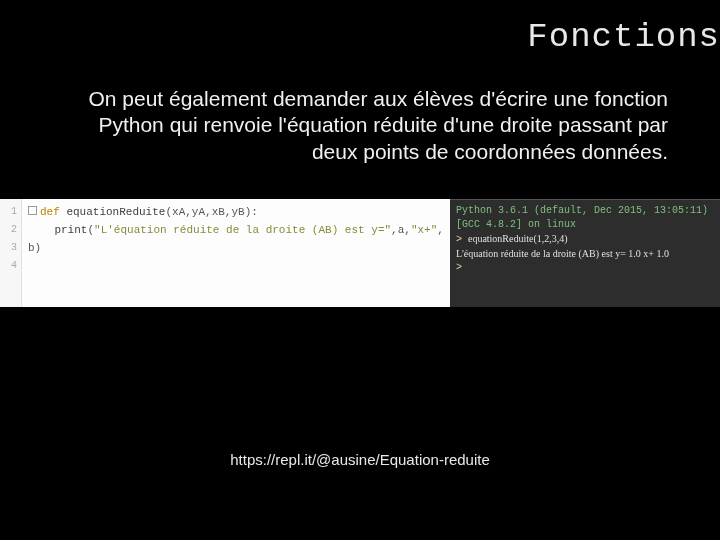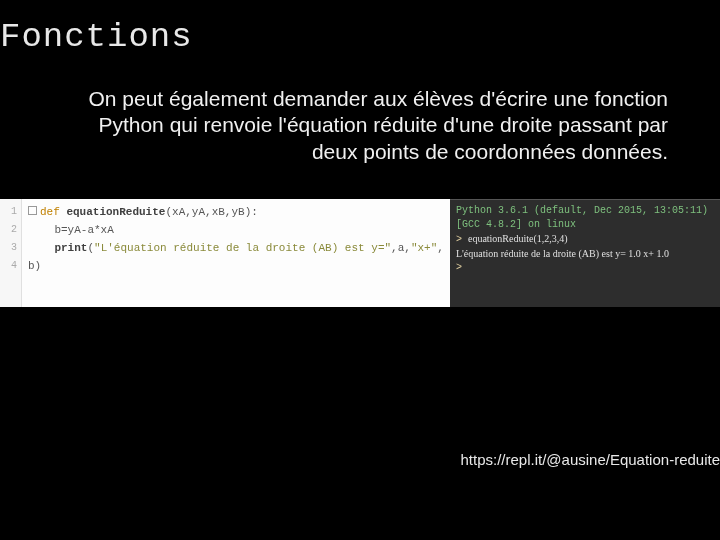--- a/index.html
+++ b/index.html
@@ -8,21 +8,21 @@
     height: 540px;
     background: #000;
     font-family: "Segoe UI", Candara, "Trebuchet MS", sans-serif;
     color: #e8e8e8;
     overflow: hidden;
     position: relative;
   }
   .title {
     font-family: Consolas, "Courier New", monospace;
     font-size: 34px;
-    text-align: left;
+    text-align: right;
     padding-top: 18px;
     padding-bottom: 16px;
     letter-spacing: 1px;
   }
   .body-text {
     font-size: 21px;
     line-height: 1.25;
     padding: 0 52px 0 52px;
     margin-top: 14px;
     color: #f0f0f0;
@@ -49,21 +49,21 @@
     border-right: 1px solid #e0e0e0;
     text-align: right;
     padding: 4px 4px 0 0;
     color: #aaa;
     font-size: 10px;
   }
   .gutter div { line-height: 18px; }
   .ed-lines { padding: 4px 6px 0 6px; }
   .ed-lines .ln { line-height: 18px; white-space: pre; }
   .kw { color: #c08000; }
-  .fn { color: #404040; font-weight: bold; }
+  .fn { color: #404040; }
   .str { color: #8a8a3a; }
   .fold {
     display: inline-block;
     width: 9px; height: 9px;
     border: 1px solid #999;
     vertical-align: middle;
     margin-right: 3px;
     position: relative;
     top: -1px;
   }
@@ -78,21 +78,21 @@
     border-top: 1px solid #555;
   }
   .terminal .tline { line-height: 14px; white-space: pre; }
   .t-green { color: #7ec07e; }
   .t-prompt { color: #e0cfa0; }
   .t-out { color: #e0e0e0; font-family: Liberation Serif, serif; }
   .link {
     position: absolute;
     bottom: 72px;
     left: 0; right: 0;
-    text-align: right;
+    text-align: center;
     font-size: 15px;
     color: #e8e8e8;
   }
 </style>
 </head>
 <body>
 
 <div class="title">Fonctions</div>
 
 <div class="body-text">On peut également demander aux élèves d'écrire une fonction Python qui renvoie l'équation réduite d'une droite passant par deux points de coordonnées données.</div>
@@ -100,21 +100,20 @@
 <div class="code-area">
   <div class="editor">
     <div class="gutter">
       <div>1</div>
       <div>2</div>
       <div>3</div>
       <div>4</div>
     </div>
     <div class="ed-lines">
       <div class="ln"><span class="fold"></span><span class="kw">def </span><span class="fn">equationReduite</span><span>(xA,yA,xB,yB):</span></div>
-      <div class="ln">    b=yA-a*xA</div>
       <div class="ln"><span>    </span><span class="fn">print</span><span>(</span><span class="str">"L'équation réduite de la droite (AB) est y="</span><span>,a,</span><span class="str">"x+"</span><span>,</span></div>
       <div class="ln">b)</div>
     </div>
   </div>
   <div class="terminal">
     <div class="tline t-green">Python 3.6.1 (default, Dec 2015, 13:05:11)</div>
     <div class="tline t-green">[GCC 4.8.2] on linux</div>
     <div class="tline"><span class="t-prompt">&gt; </span><span class="t-out">equationReduite(1,2,3,4)</span></div>
     <div class="tline t-out">L'équation réduite de la droite (AB) est y= 1.0 x+ 1.0</div>
     <div class="tline t-prompt">&gt; </div>

